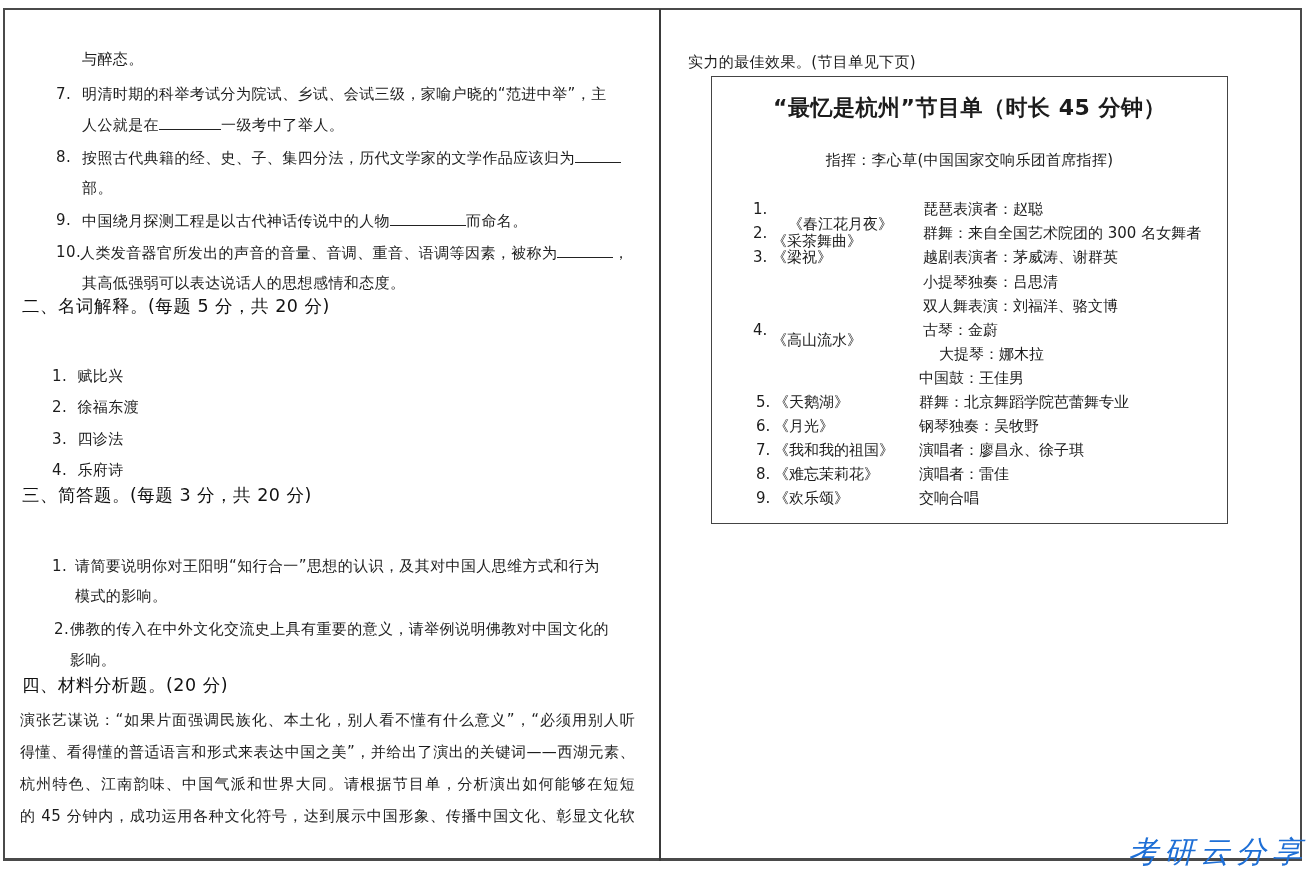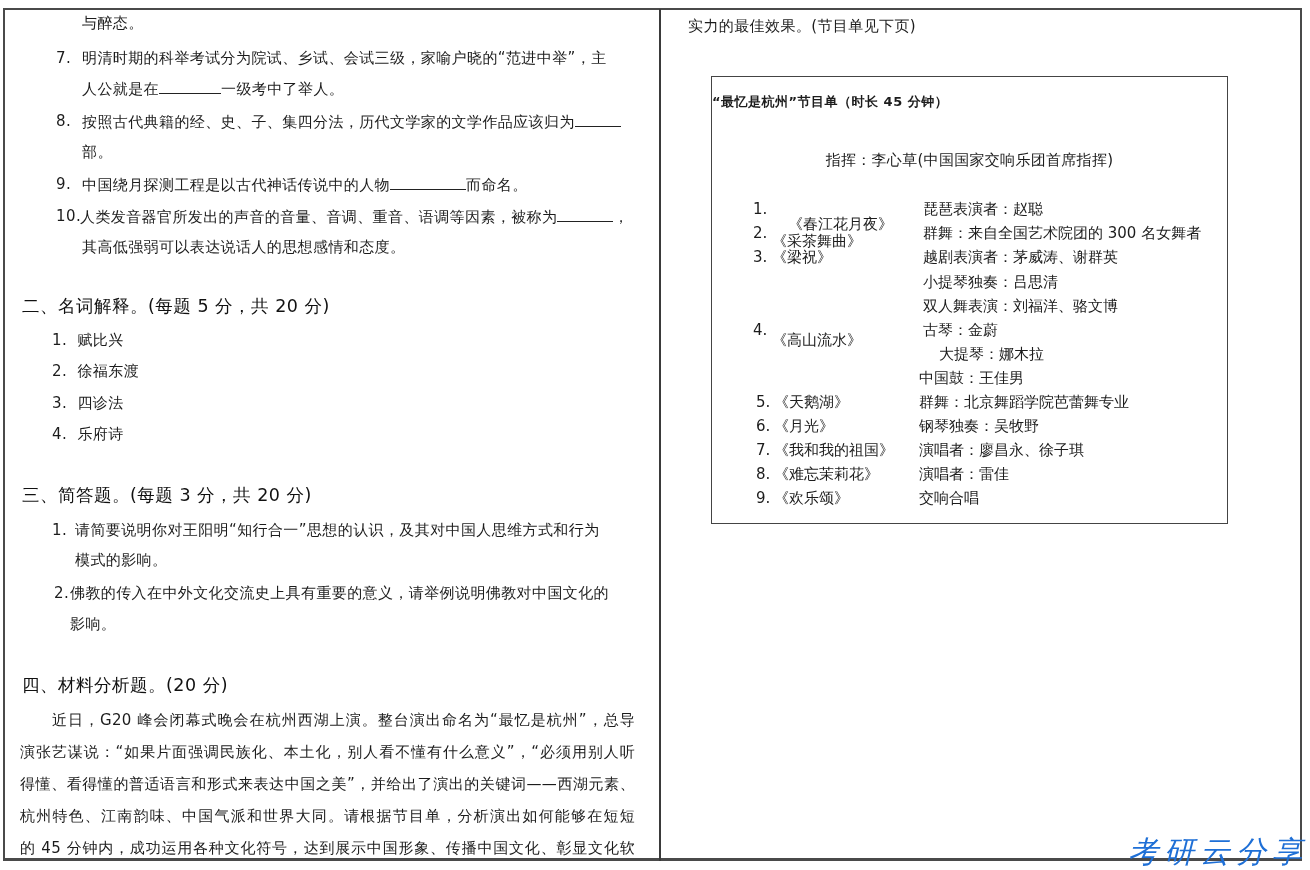--- a/index.html
+++ b/index.html
@@ -9,30 +9,30 @@
     font-family: "DejaVu Sans", "Liberation Sans", sans-serif;
     color: #1c1c1c;
   }
   .frame {
     position: absolute; left: 3px; top: 8px; width: 1299px; height: 853px;
     border: 2px solid #4a4a4a; border-bottom-width: 3px; box-sizing: border-box;
   }
   .divider {
     position: absolute; left: 659px; top: 9px; width: 2px; height: 852px; background: #3a3a3a;
   }
-  .line { position: absolute; font-size: 15px; white-space: nowrap; letter-spacing: 0.4px; }
+  .line { position: absolute; font-size: 15px; white-space: nowrap; letter-spacing: 0.4px; margin-top: 36px; }
   .blank { display: inline-block; border-bottom: 1px solid #222; height: 14px; vertical-align: baseline; }
   .h2 { position: absolute; font-size: 17.5px; white-space: nowrap; letter-spacing: 0.5px; color: #111; }
   .para { position: absolute; left: 0; width: 615px; font-size: 15px; line-height: 32px; text-align: justify; text-align-last: justify; letter-spacing: 0.3px;}
   .para span { display: block; height: 32px; }
   .box {
     position: absolute; left: 711px; top: 76px; width: 517px; height: 448px;
     border: 1.5px solid #444; box-sizing: border-box;
   }
-  .box-title { position: absolute; left: 0; width: 100%; top: 16px; text-align: left; font-size: 13px; font-weight: bold; letter-spacing: 0.5px;}
+  .box-title { position: absolute; left: 0; width: 100%; top: 16px; text-align: center; font-size: 22px; font-weight: bold; letter-spacing: 0.5px;}
   .box-sub { position: absolute; left: 0; width: 100%; text-align: center; font-size: 15px; letter-spacing: 0.3px;}
   .prog { position: absolute; font-size: 15px; white-space: nowrap; }
   .watermark {
     position: absolute; left: 1128px; top: 832px; font-size: 30px; color: #1e6fd6;
     font-style: italic; letter-spacing: 6px; font-family: "DejaVu Serif", serif; white-space: nowrap;
   }
 </style>
 </head>
 <body>
 
@@ -86,21 +86,20 @@
     <div class="line" style="left:52px;top:521px;">1.</div>
     <div class="line" style="left:75px;top:521px;">请简要说明你对王阳明“知行合一”思想的认识，及其对中国人思维方式和行为</div>
     <div class="line" style="left:75px;top:551px;">模式的影响。</div>
     <div class="line" style="left:54px;top:584px;">2.</div>
     <div class="line" style="left:70px;top:584px;">佛教的传入在中外文化交流史上具有重要的意义，请举例说明佛教对中国文化的</div>
     <div class="line" style="left:70px;top:615px;">影响。</div>
   </div>
 
   <div class="h2" style="left:22px;top:673px;">四、材料分析题。(20 分)</div>
   <div class="para" style="left:20px;top:704px;">
-    <span style="padding-left:32px;">近日，G20 峰会闭幕式晚会在杭州西湖上演。整台演出命名为“最忆是杭州”，总导</span>
     <span>演张艺谋说：“如果片面强调民族化、本土化，别人看不懂有什么意义”，“必须用别人听</span>
     <span>得懂、看得懂的普适语言和形式来表达中国之美”，并给出了演出的关键词——西湖元素、</span>
     <span>杭州特色、江南韵味、中国气派和世界大同。请根据节目单，分析演出如何能够在短短</span>
     <span>的 45 分钟内，成功运用各种文化符号，达到展示中国形象、传播中国文化、彰显文化软</span>
   </div>
 </div>
 
 <div class="line" style="left:688px;top:17px;">实力的最佳效果。(节目单见下页)</div>
 
 <div class="box">

